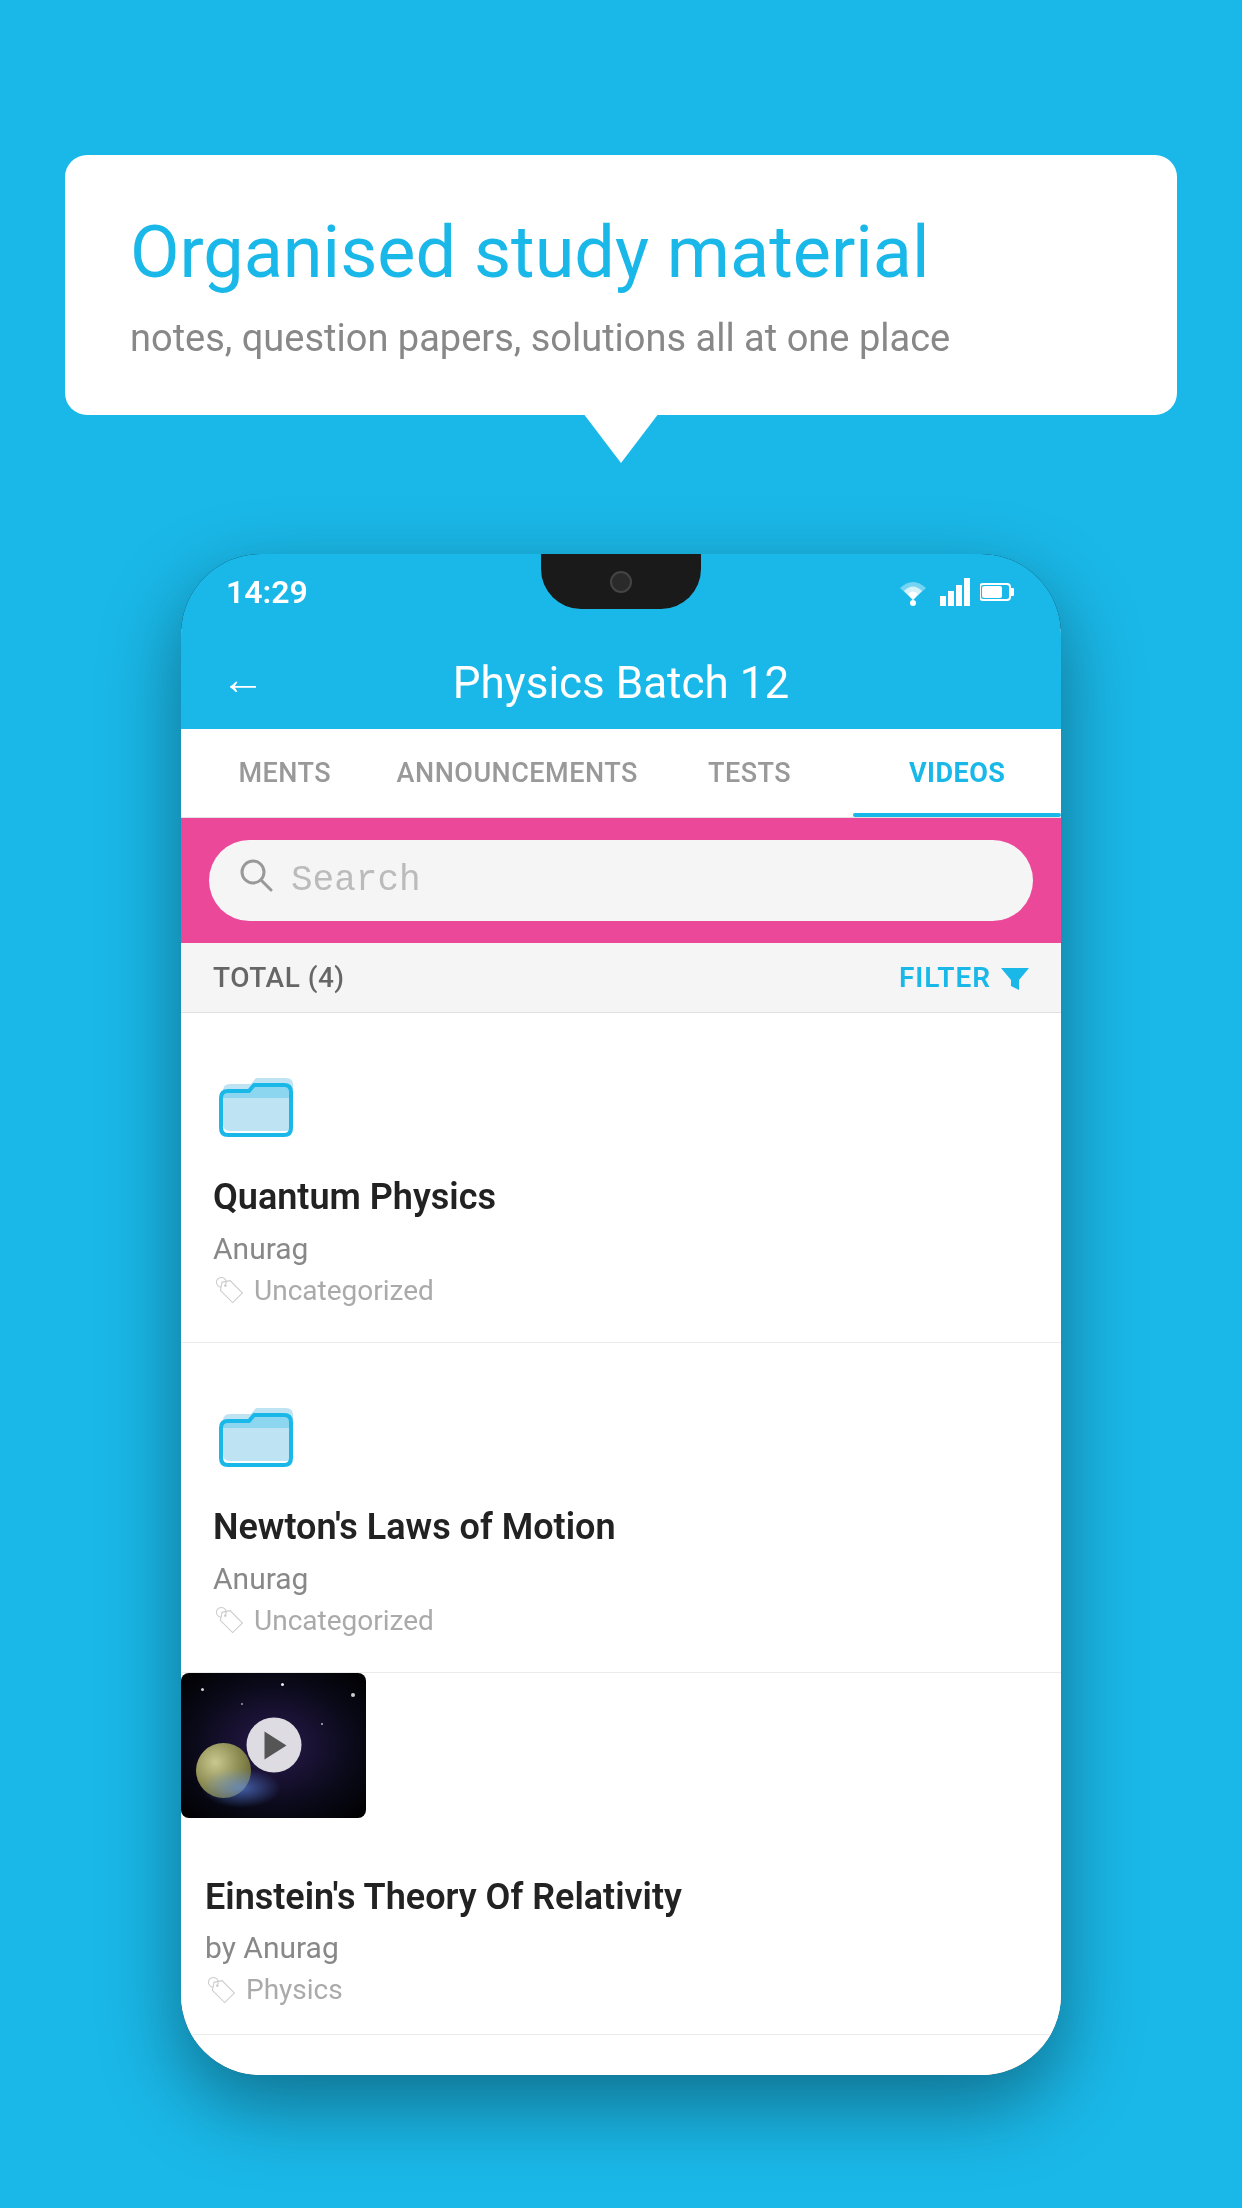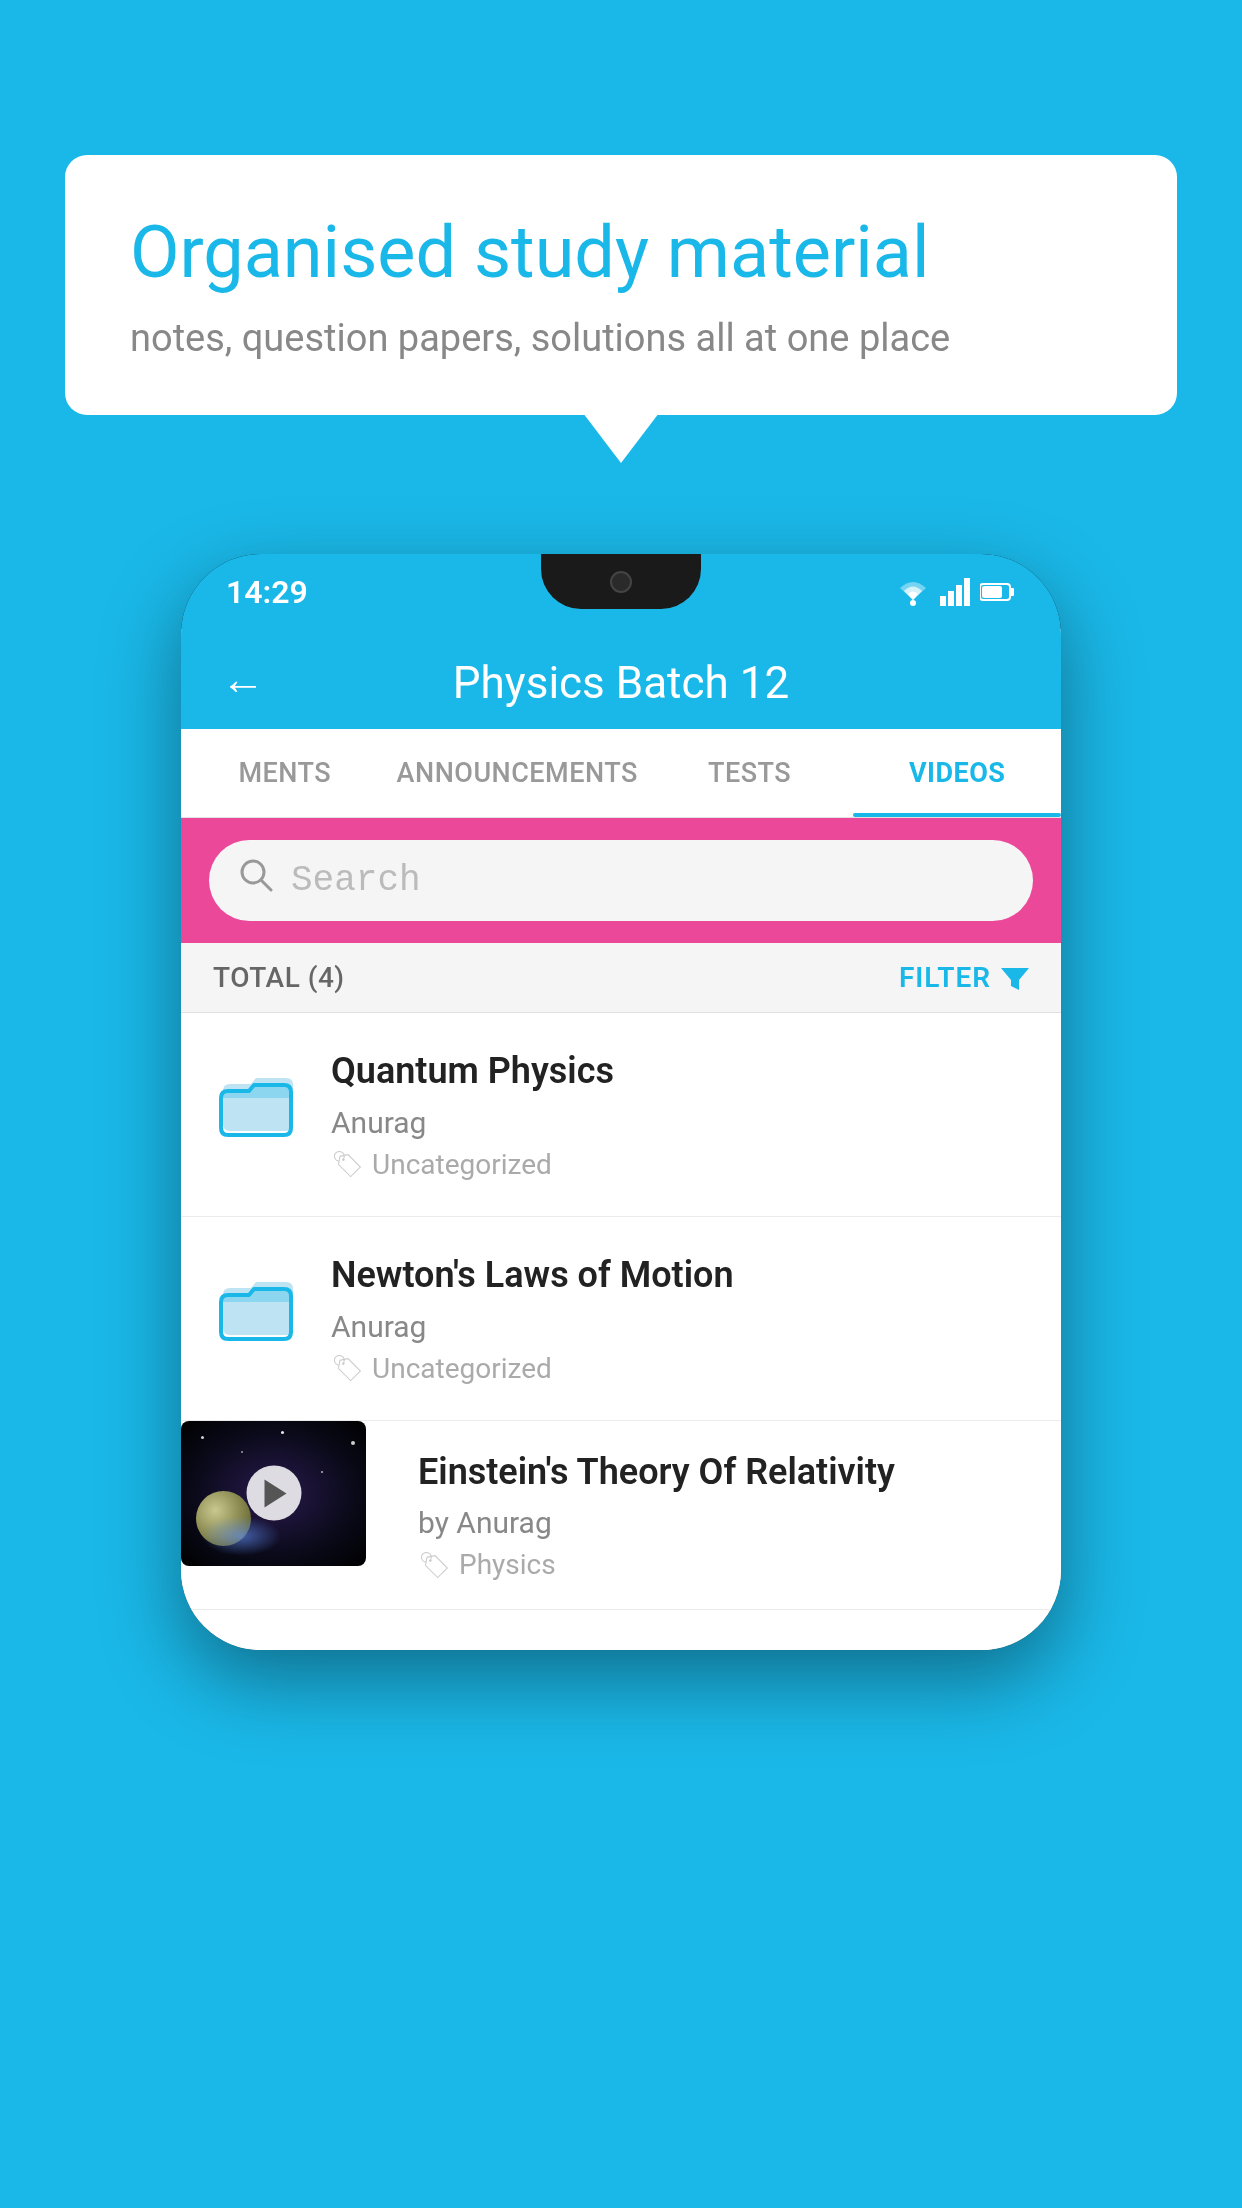--- a/index.html
+++ b/index.html
@@ -278,20 +278,21 @@
     .video-list {
       background: white;
     }
 
     .video-item {
       display: flex;
       align-items: flex-start;
       padding: 35px 32px;
       border-bottom: 1px solid #ececec;
       gap: 28px;
+      flex-direction: column;
     }
 
     .video-thumbnail {
       width: 185px;
       height: 145px;
       background: #1a1a2e;
       border-radius: 8px;
       flex-shrink: 0;
       position: relative;
       overflow: hidden;

